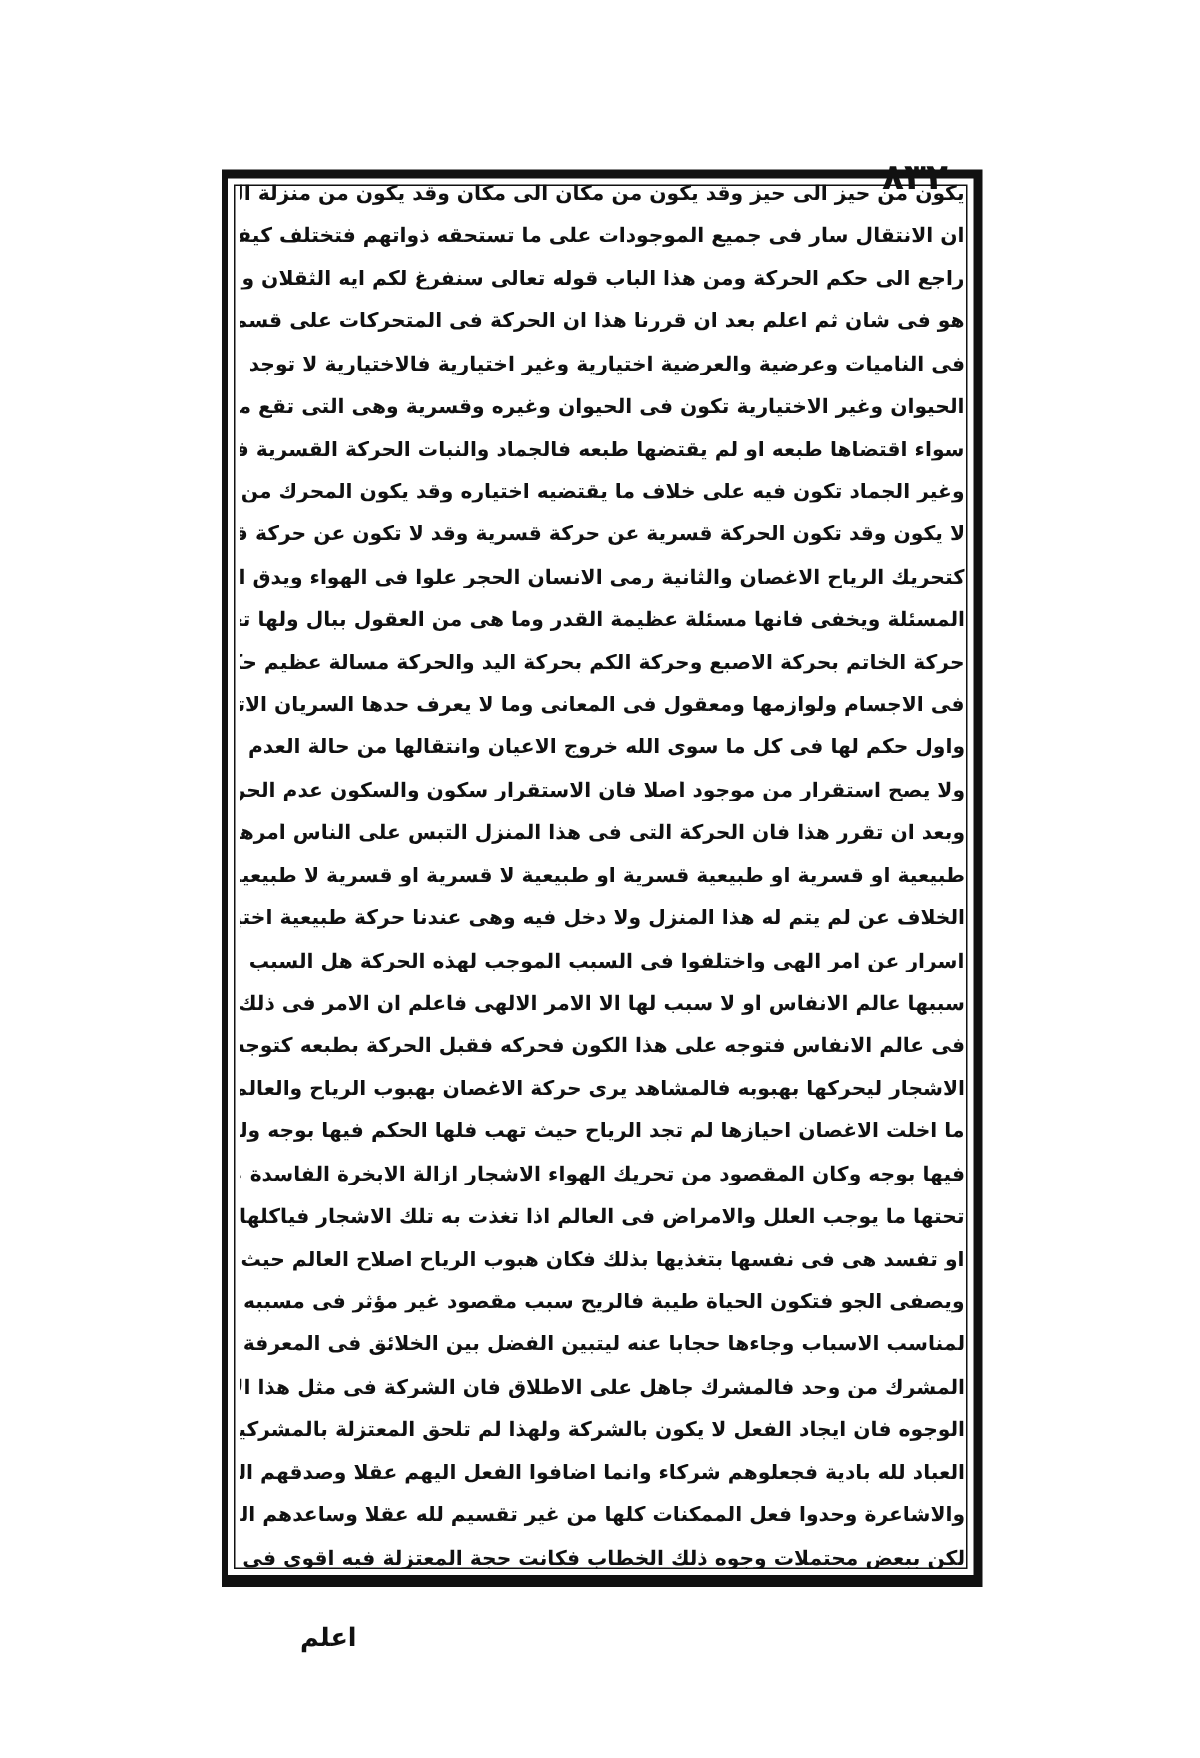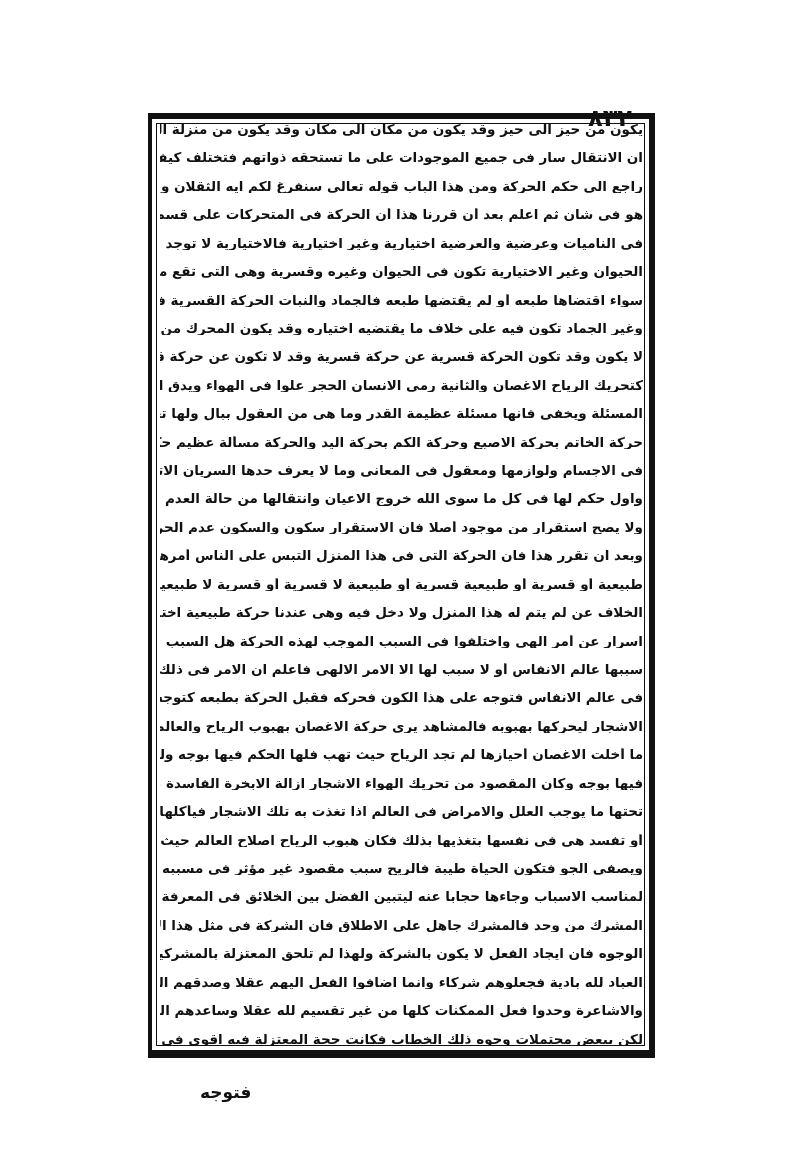--- a/index.html
+++ b/index.html
@@ -58,13 +58,13 @@
     <div class="line">ويصفى الجو فتكون الحياة طيبة فالريح سبب مقصود غير مؤثر فى مسببه وانما الاثر فى ذلك</div>
     <div class="line">لمناسب الاسباب وجاءها حجابا عنه ليتبين الفضل بين الخلائق فى المعرفة بالله تعالى ويتميز</div>
     <div class="line">المشرك من وحد فالمشرك جاهل على الاطلاق فان الشركة فى مثل هذا الامر لا تصح بوجه من</div>
     <div class="line">الوجوه فان ايجاد الفعل لا يكون بالشركة ولهذا لم تلحق المعتزلة بالمشركين فانهم وحدوا افعال</div>
     <div class="line">العباد لله بادية فجعلوهم شركاء وانما اضافوا الفعل اليهم عقلا وصدقهم الشرع فى ذلك</div>
     <div class="line">والاشاعرة وحدوا فعل الممكنات كلها من غير تقسيم لله عقلا وساعدهم الشرع على ذلك</div>
     <div class="line">لكن ببعض محتملات وجوه ذلك الخطاب فكانت حجة المعتزلة فيه اقوى فى الظاهر وما ذهب</div>
   </div>
 </div>
 
-<div class="catchword">فتوجه</div>
+<div class="catchword">اعلم</div>
 
 </body></html>

